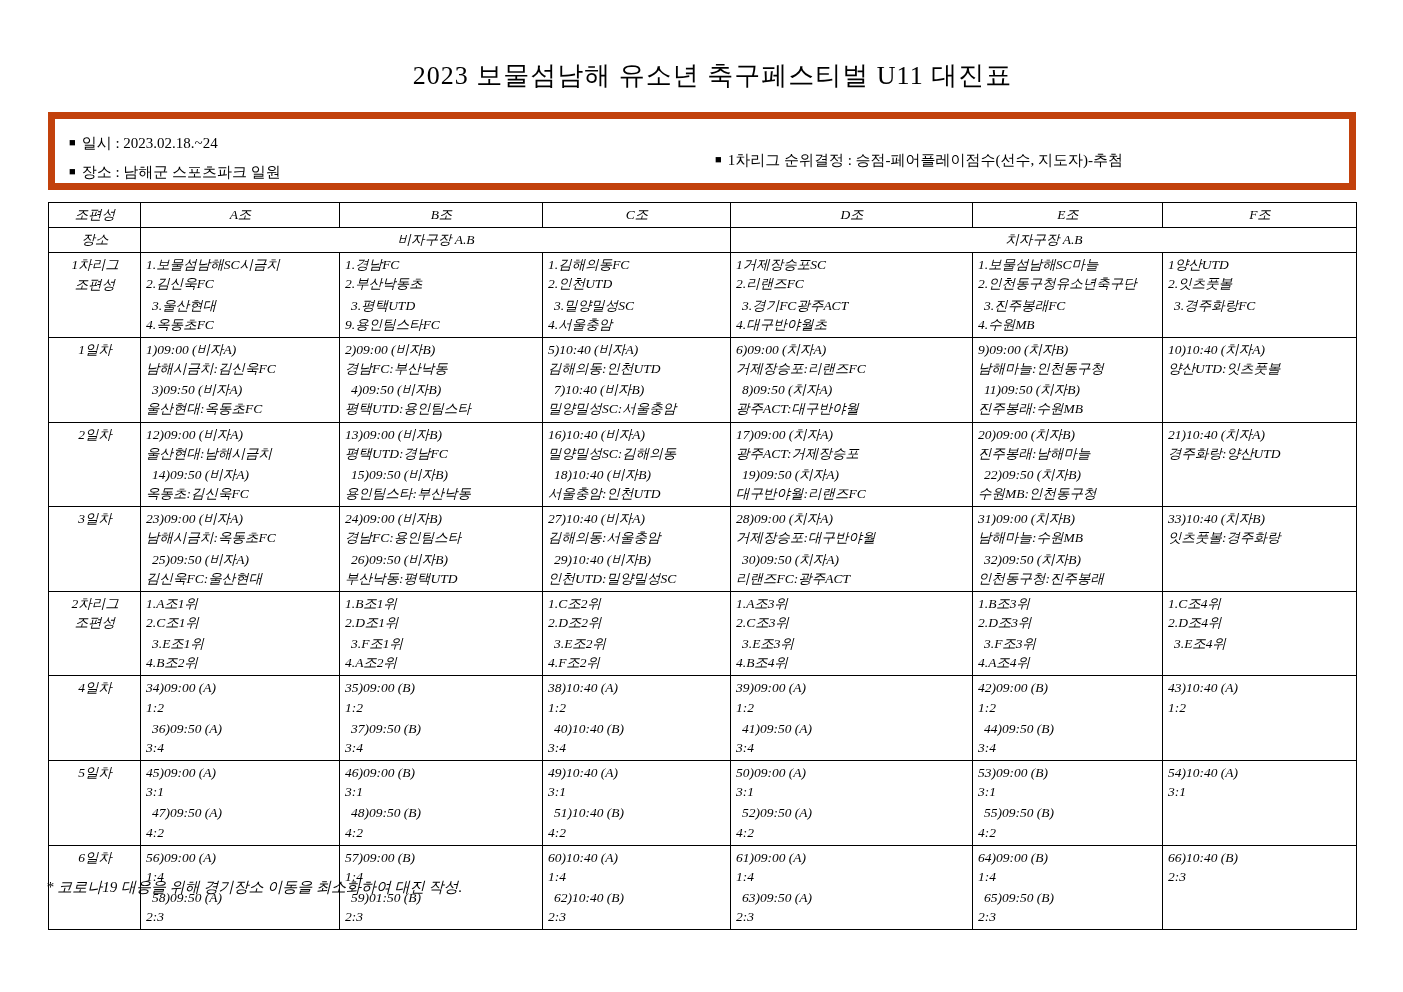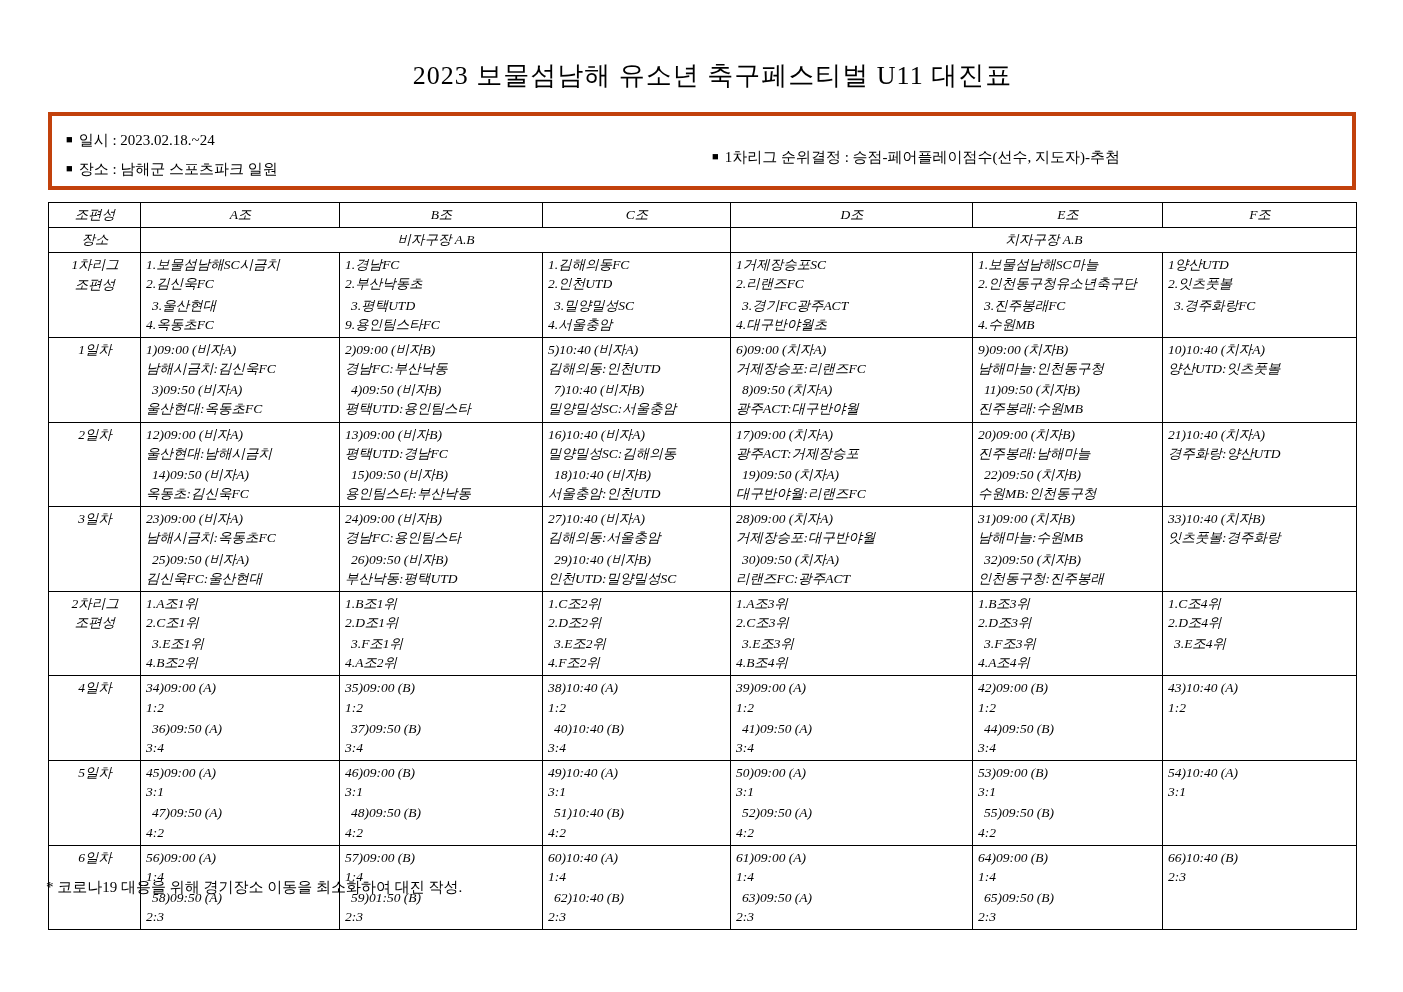--- a/index.html
+++ b/index.html
@@ -23,21 +23,21 @@
     margin: 0;
     padding-top: 58px;
     padding-left: 22px;
   }
   .info-box {
     position: absolute;
     left: 48px;
     top: 112px;
     width: 1308px;
     height: 78px;
-    border: 4px solid #c2410c;
+    border: 7px solid #c2410c;
     box-sizing: border-box;
   }
   .info-left {
     position: absolute;
     left: 14px;
     top: 9px;
     font-size: 15px;
     line-height: 28px;
   }
   .info-right {
@@ -83,20 +83,21 @@
   }
   .sub {
     margin-top: 2px;
     margin-left: 6px;
   }
   .footnote {
     position: absolute;
     left: 46px;
     top: 878px;
     font-size: 15px;
+    font-style: italic;
   }
   .venue-span {
     text-align: center;
     vertical-align: middle;
   }
   col.c0 { width: 92px; }
   col.c1 { width: 199px; }
   col.c2 { width: 203px; }
   col.c3 { width: 188px; }
   col.c4 { width: 242px; }

